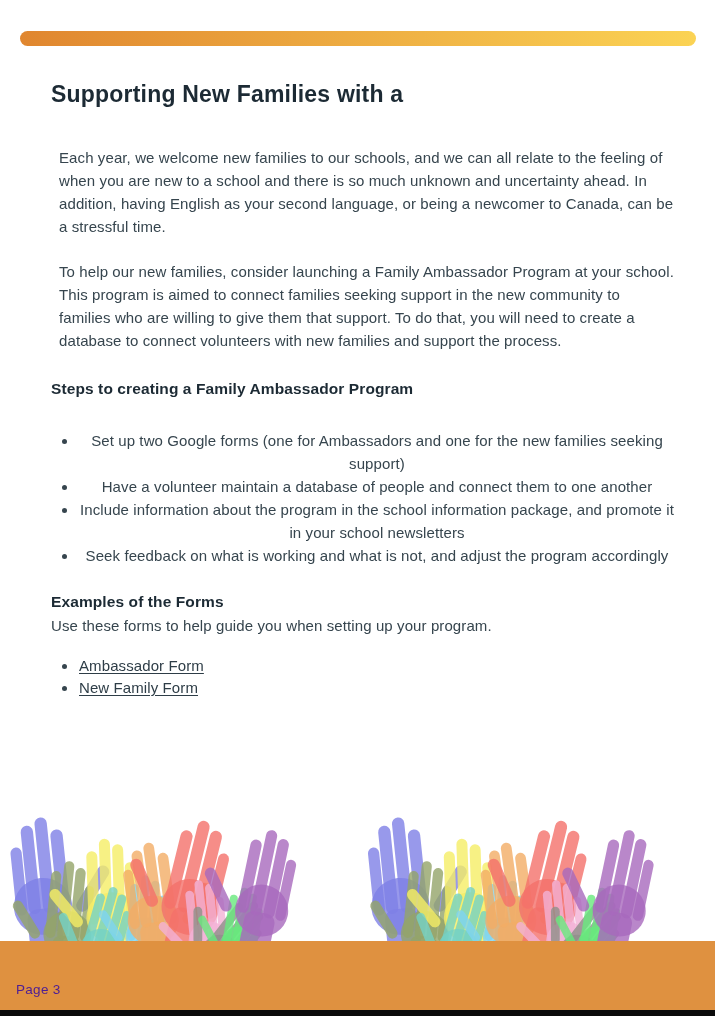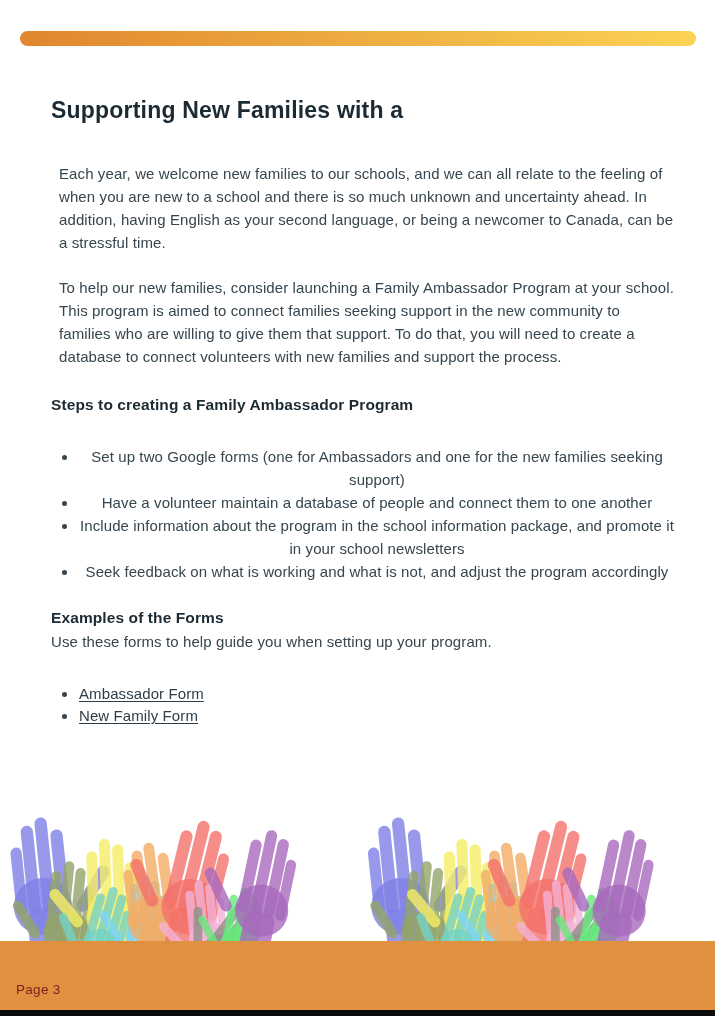--- a/index.html
+++ b/index.html
@@ -1,36 +1,36 @@
 <!DOCTYPE html>
 <html><head>
 <meta charset="utf-8">
 <style>
   html,body{margin:0;padding:0;}
   body{width:715px;height:1016px;font-family:"Liberation Sans",sans-serif;}
   .page{position:relative;width:715px;height:1016px;background:#ffffff;overflow:hidden;color:#36454e;}
   .top-bar{position:absolute;left:20px;top:31px;display:block;}
-  .content{position:absolute;left:51px;top:96px;width:624px;}
+  .content{position:absolute;left:51px;top:80px;width:624px;}
   .title{font-size:23px;line-height:29px;font-weight:700;color:#1c2a34;margin:0 0 37px 0;letter-spacing:.2px;}
   .title span{display:block;}
   p.body{font-size:15px;line-height:23px;margin:0 0 22px 8px;letter-spacing:.1px;}
   p.body.second{margin-bottom:25px;}
   h2.subhead{font-size:15.5px;line-height:23px;font-weight:700;color:#1c2a34;margin:0;letter-spacing:.1px;}
   h2.steps{margin-bottom:29px;}
   ul{margin:0;padding:0 0 0 27px;list-style:disc;}
   ul li{font-size:15px;line-height:23px;letter-spacing:.1px;padding-left:1px;}
   ul.steps-list{margin-bottom:23px;text-align:center;}
   ul.links-list li{line-height:22px;}
-  ul.links-list{margin-top:30px;}
+  ul.links-list{margin-top:18px;}
   h2.examples{margin-bottom:1px;}
   p.intro{font-size:15px;line-height:23px;margin:0;letter-spacing:.1px;}
   a.doc-link{color:#2e3d47;text-decoration:underline;text-underline-offset:2px;cursor:pointer;}
   .hands{position:absolute;left:0;bottom:75px;width:715px;height:130px;display:block;}
   .footer{position:absolute;left:0;bottom:6px;width:715px;height:69px;background:#df9140;}
-  .page-num{position:absolute;left:16px;bottom:13px;color:#7f1d1d;font-size:13.5px;letter-spacing:.3px;}
+  .page-num{position:absolute;left:16px;bottom:13px;color:#4c1d95;font-size:13.5px;letter-spacing:.3px;}
   .bottom-strip{position:absolute;left:0;bottom:0;width:715px;height:6px;background:#0b0b0b;}
 </style>
 </head>
 <body>
 
 <div class="page">
 
   <svg class="top-bar" width="676" height="15" viewBox="0 0 676 15" aria-hidden="true">
     <defs>
       <linearGradient id="barGrad" x1="0" y1="0" x2="1" y2="0">

